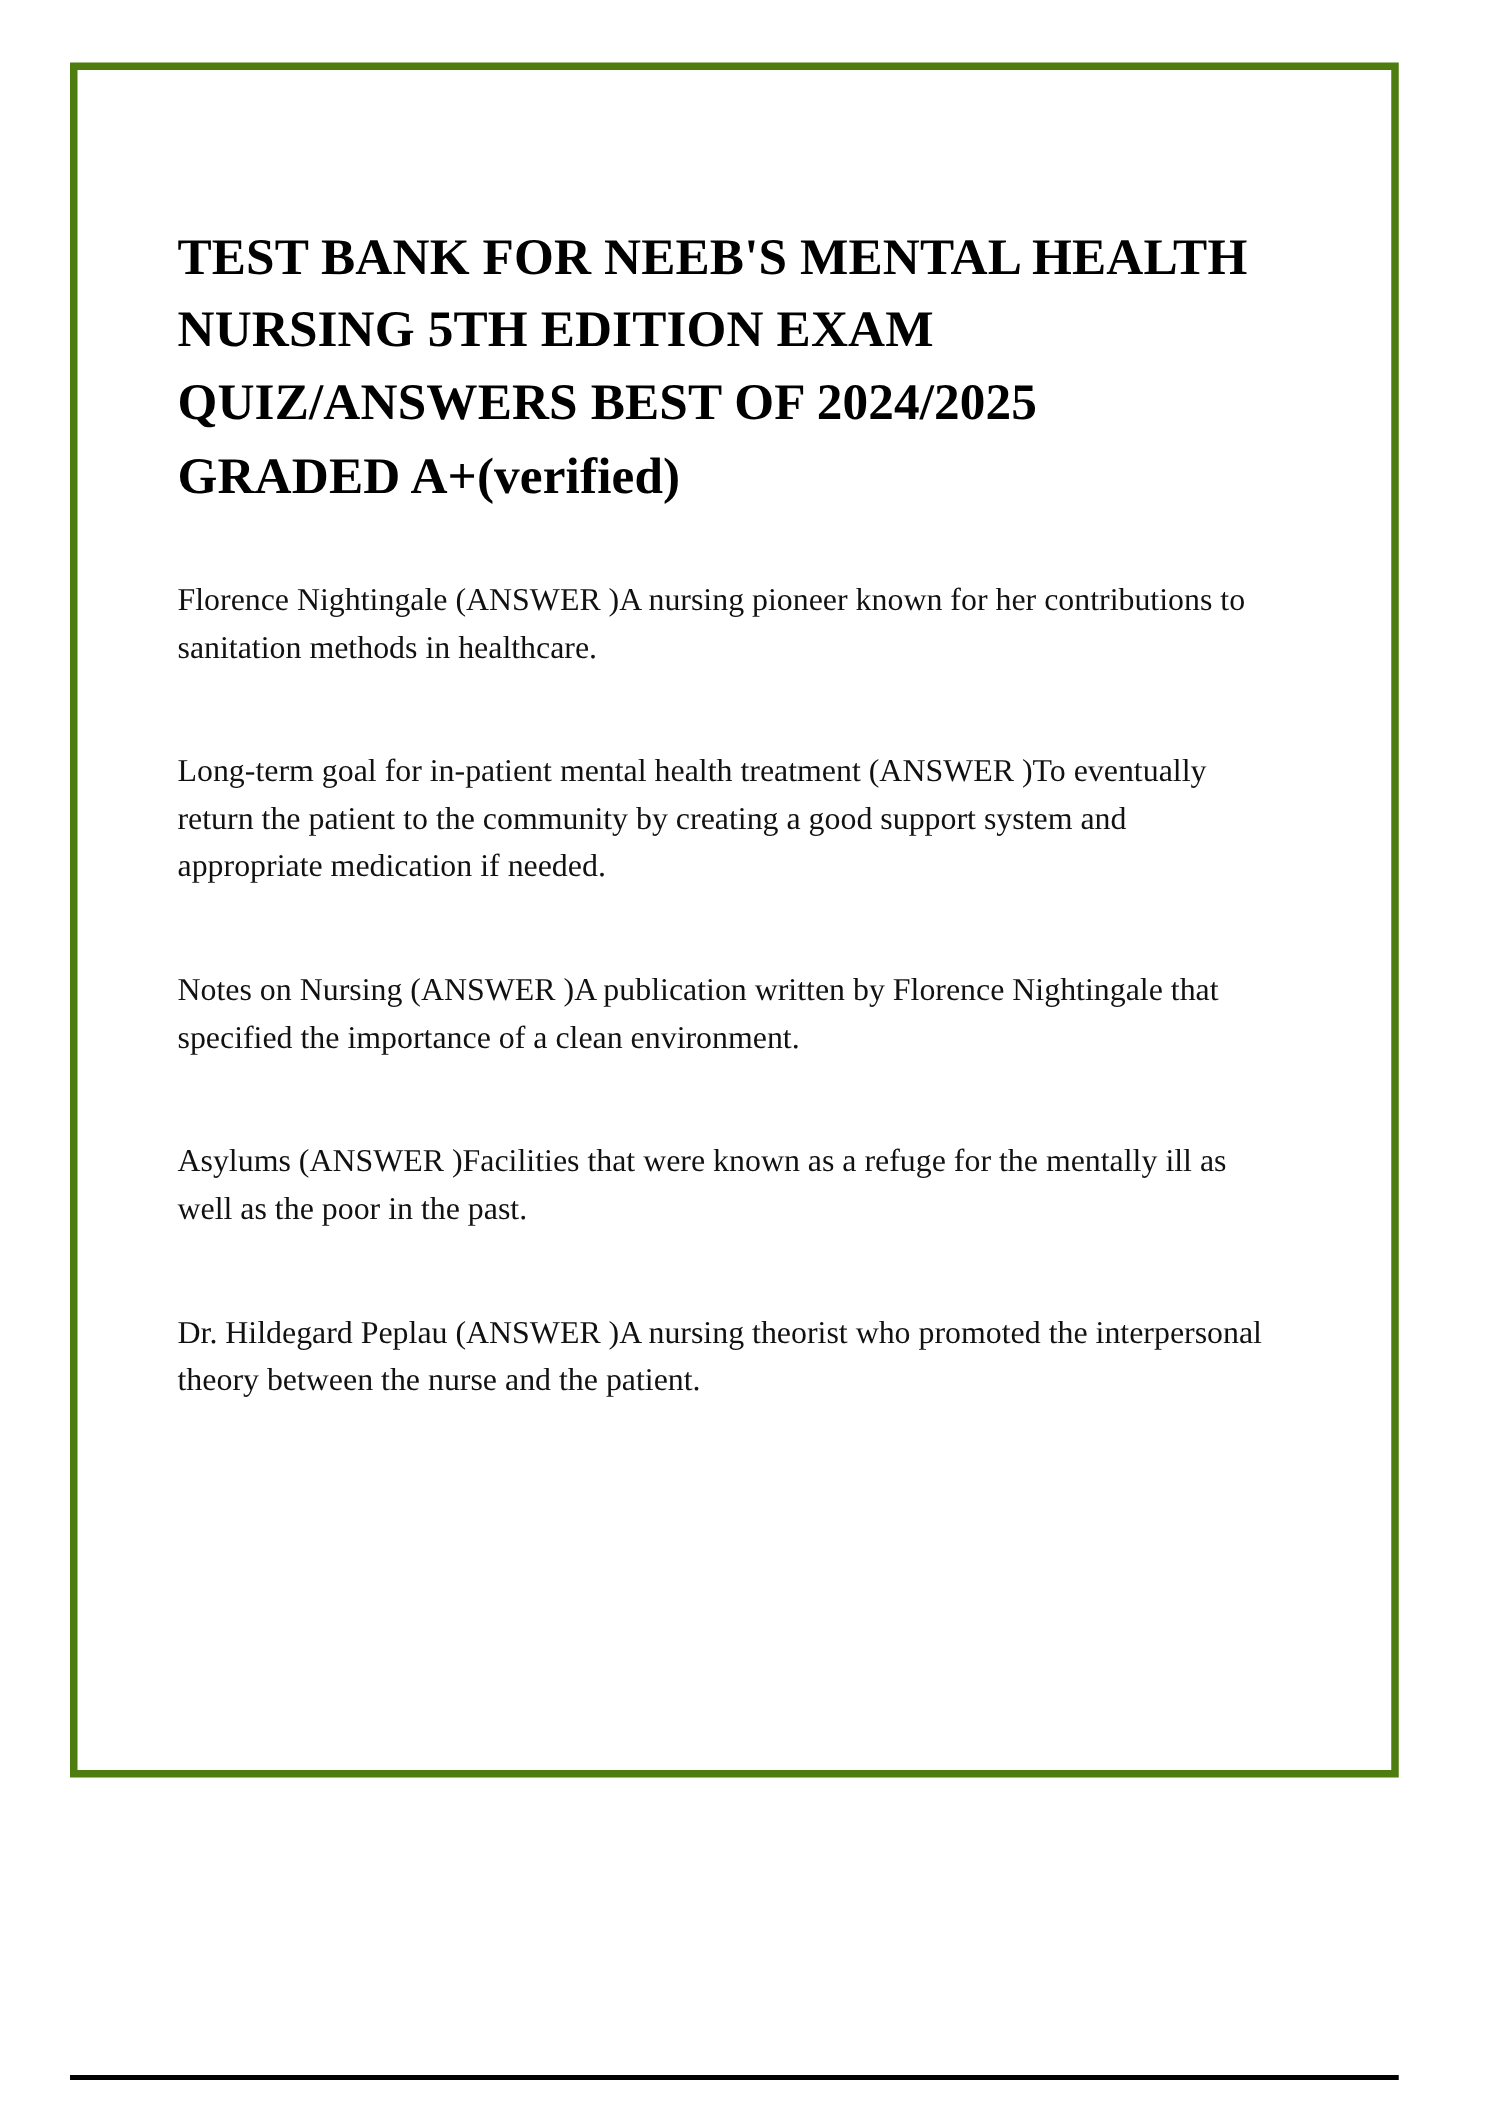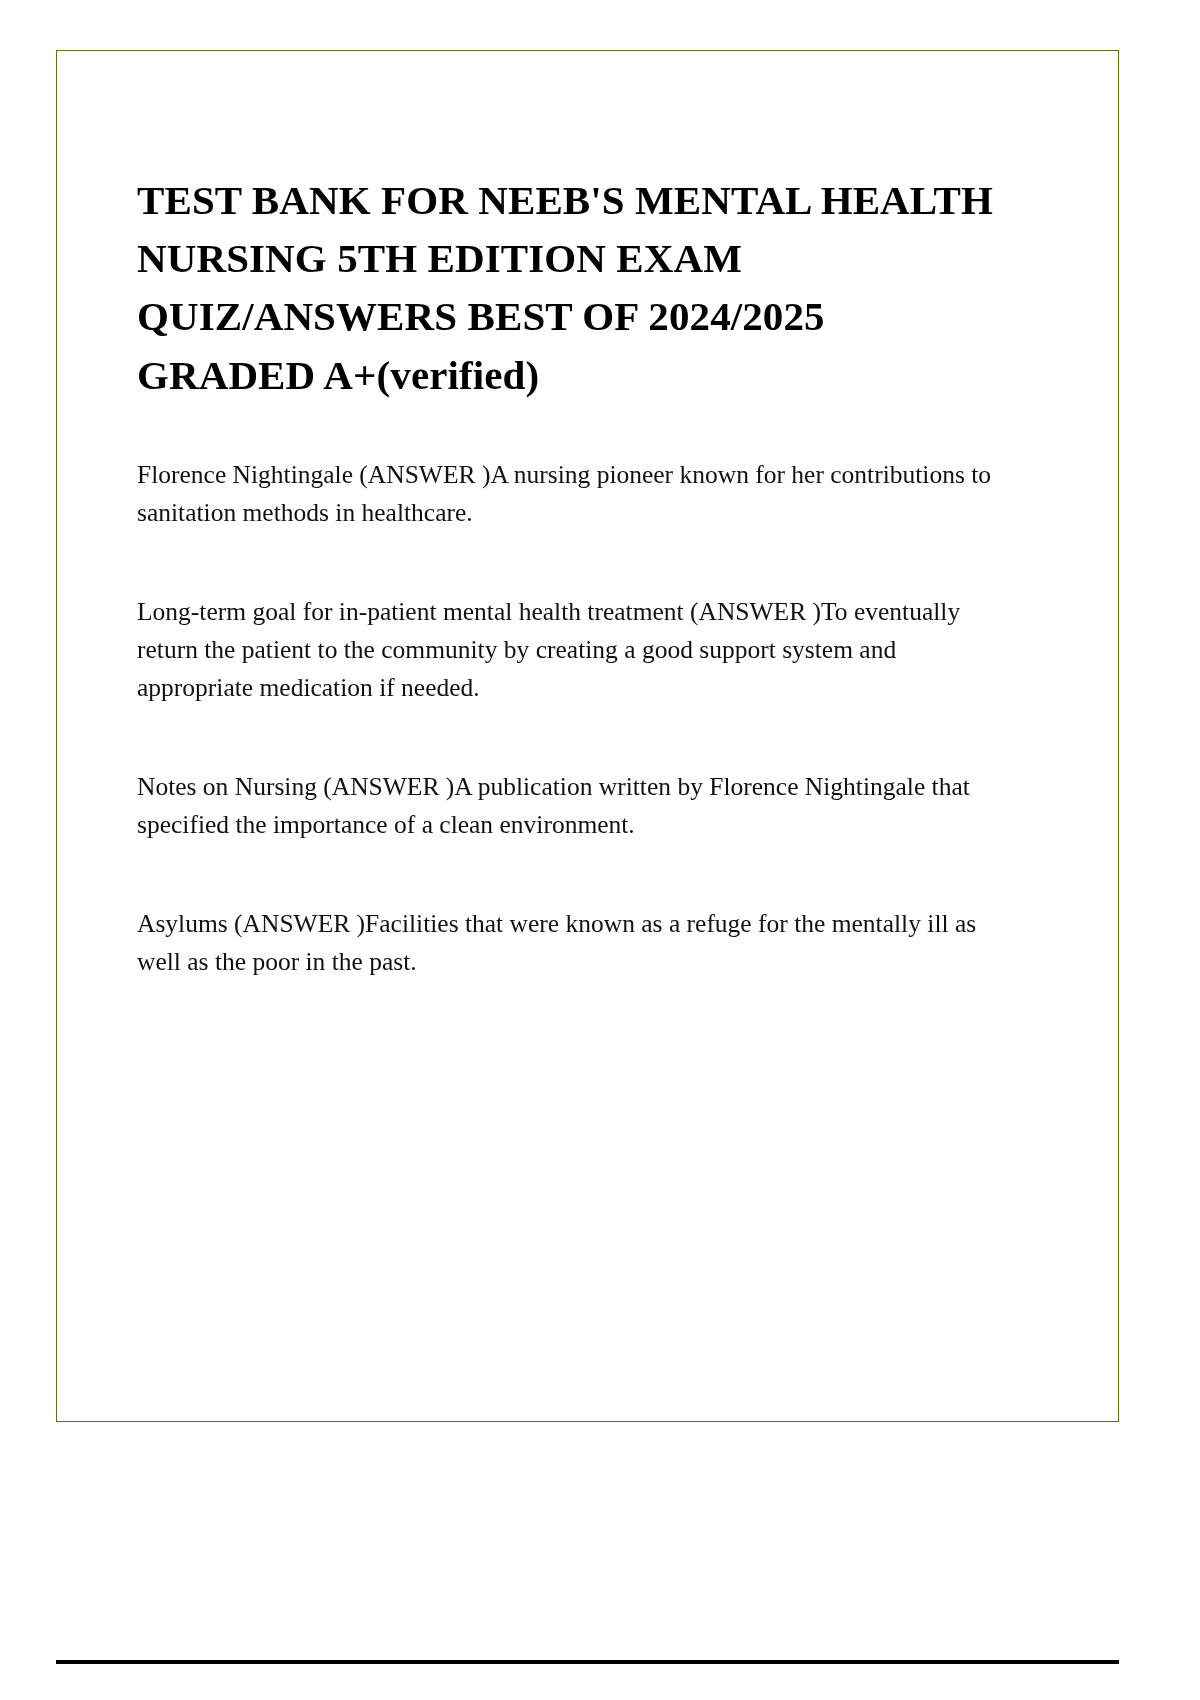--- a/index.html
+++ b/index.html
@@ -26,21 +26,21 @@
   }
 
   
   .doc-sheet {
     position: absolute;
     left: 56px;
     top: 50px;
     width: 1063px;
     height: 1372px;
     background: #ffffff;
-    border: 1px solid #4d7c0f;
+    border: 6px solid #4d7c0f;
     box-sizing: border-box;
   }
 
   .doc-inner {
     position: absolute;
     left: 80px;
     top: 120px;
     width: 870px;
   }
 
@@ -89,20 +89,21 @@
   <div class="doc-sheet">
     <div class="doc-inner">
 
       <h1 class="doc-title">TEST BANK FOR NEEB'S MENTAL HEALTH NURSING 5TH EDITION EXAM QUIZ/ANSWERS BEST OF 2024/2025 GRADED A+(verified)</h1>
 
       <div class="qa-list">
         <p class="qa-item">Florence Nightingale  (ANSWER )A nursing pioneer known for her contributions to sanitation methods in healthcare.</p>
         <p class="qa-item">Long-term goal for in-patient mental health treatment  (ANSWER )To eventually return the patient to the community by creating a good support system and appropriate medication if needed.</p>
         <p class="qa-item">Notes on Nursing  (ANSWER )A publication written by Florence Nightingale that specified the importance of a clean environment.</p>
         <p class="qa-item">Asylums  (ANSWER )Facilities that were known as a refuge for the mentally ill as well as the poor in the past.</p>
+        <p class="qa-item">Dr. Hildegard Peplau  (ANSWER )A nursing theorist who promoted the interpersonal theory between the nurse and the patient.</p>
       </div>
 
     </div>
   </div>
 
   <div class="bottom-rule"></div>
 
 </div>
 
 </body></html>

